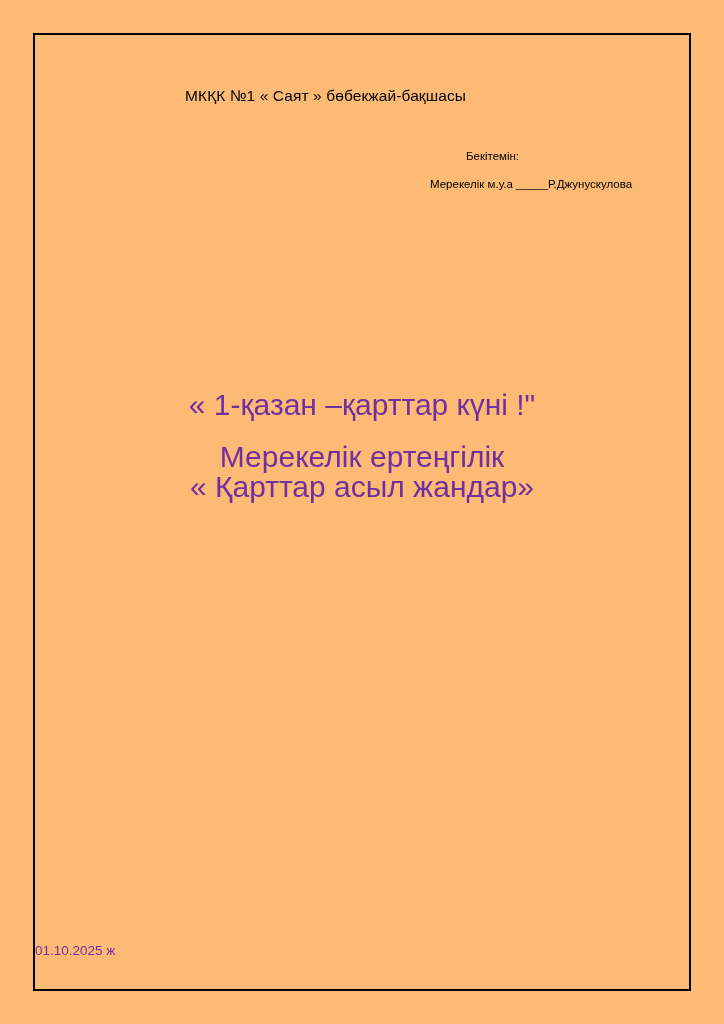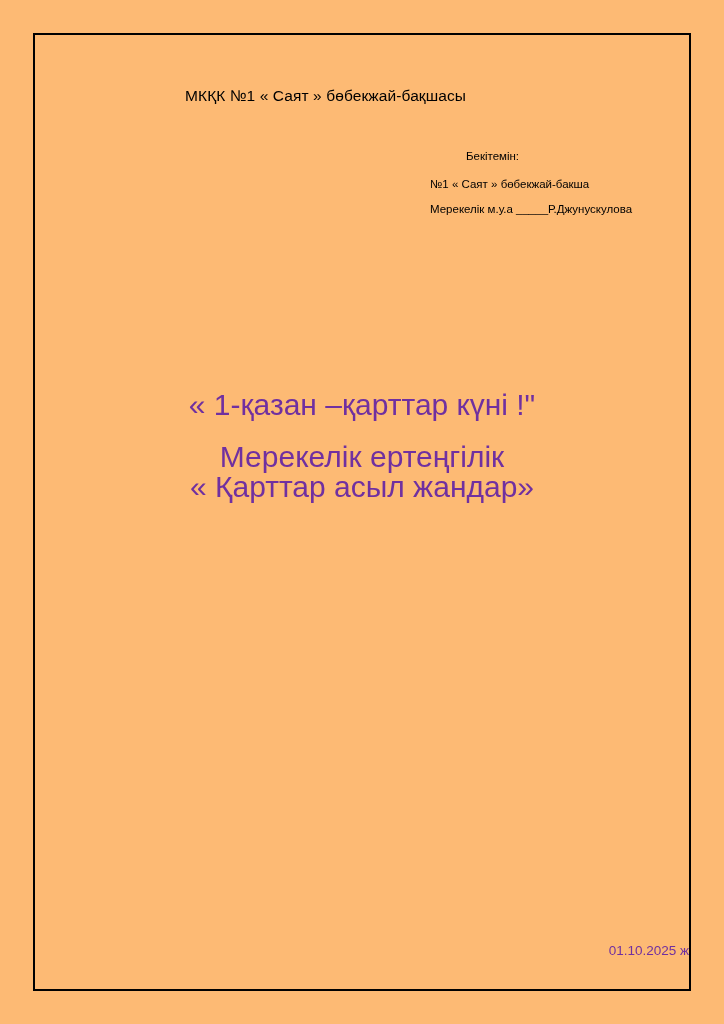--- a/index.html
+++ b/index.html
@@ -80,37 +80,36 @@
     white-space: nowrap;
   }
   .title-line.l3 {
     margin-bottom: 0;
   }
   .date-line {
     position: absolute;
     left: 0;
     top: 908px;
     width: 654px;
-    text-align: right;
+    text-align: left;
     color: #7030A0;
     font-size: 13.5px;
   }
 </style>
 </head>
 <body>
 
 <div class="page">
   <div class="page-border"></div>
   <div class="content">
 
     <div class="org-line">МКҚК   №1 « Саят » бөбекжай-бақшасы</div>
 
     <div class="approval-block">
       <div>Бекітемін:</div>
-      <div>№1 « Саят » бөбекжай-бакша</div>
       <div>Мерекелік м.у.а _____Р.Джунускулова</div>
     </div>
 
     <div class="title-block">
       <div class="title-line l1">« 1-қазан –қарттар  күні !"</div>
       <div class="title-line l3">Мерекелік ертеңгілік</div>
       <div class="title-line l2">« Қарттар  асыл  жандар»</div>
     </div>
 
     <div class="date-line">01.10.2025 ж</div>

